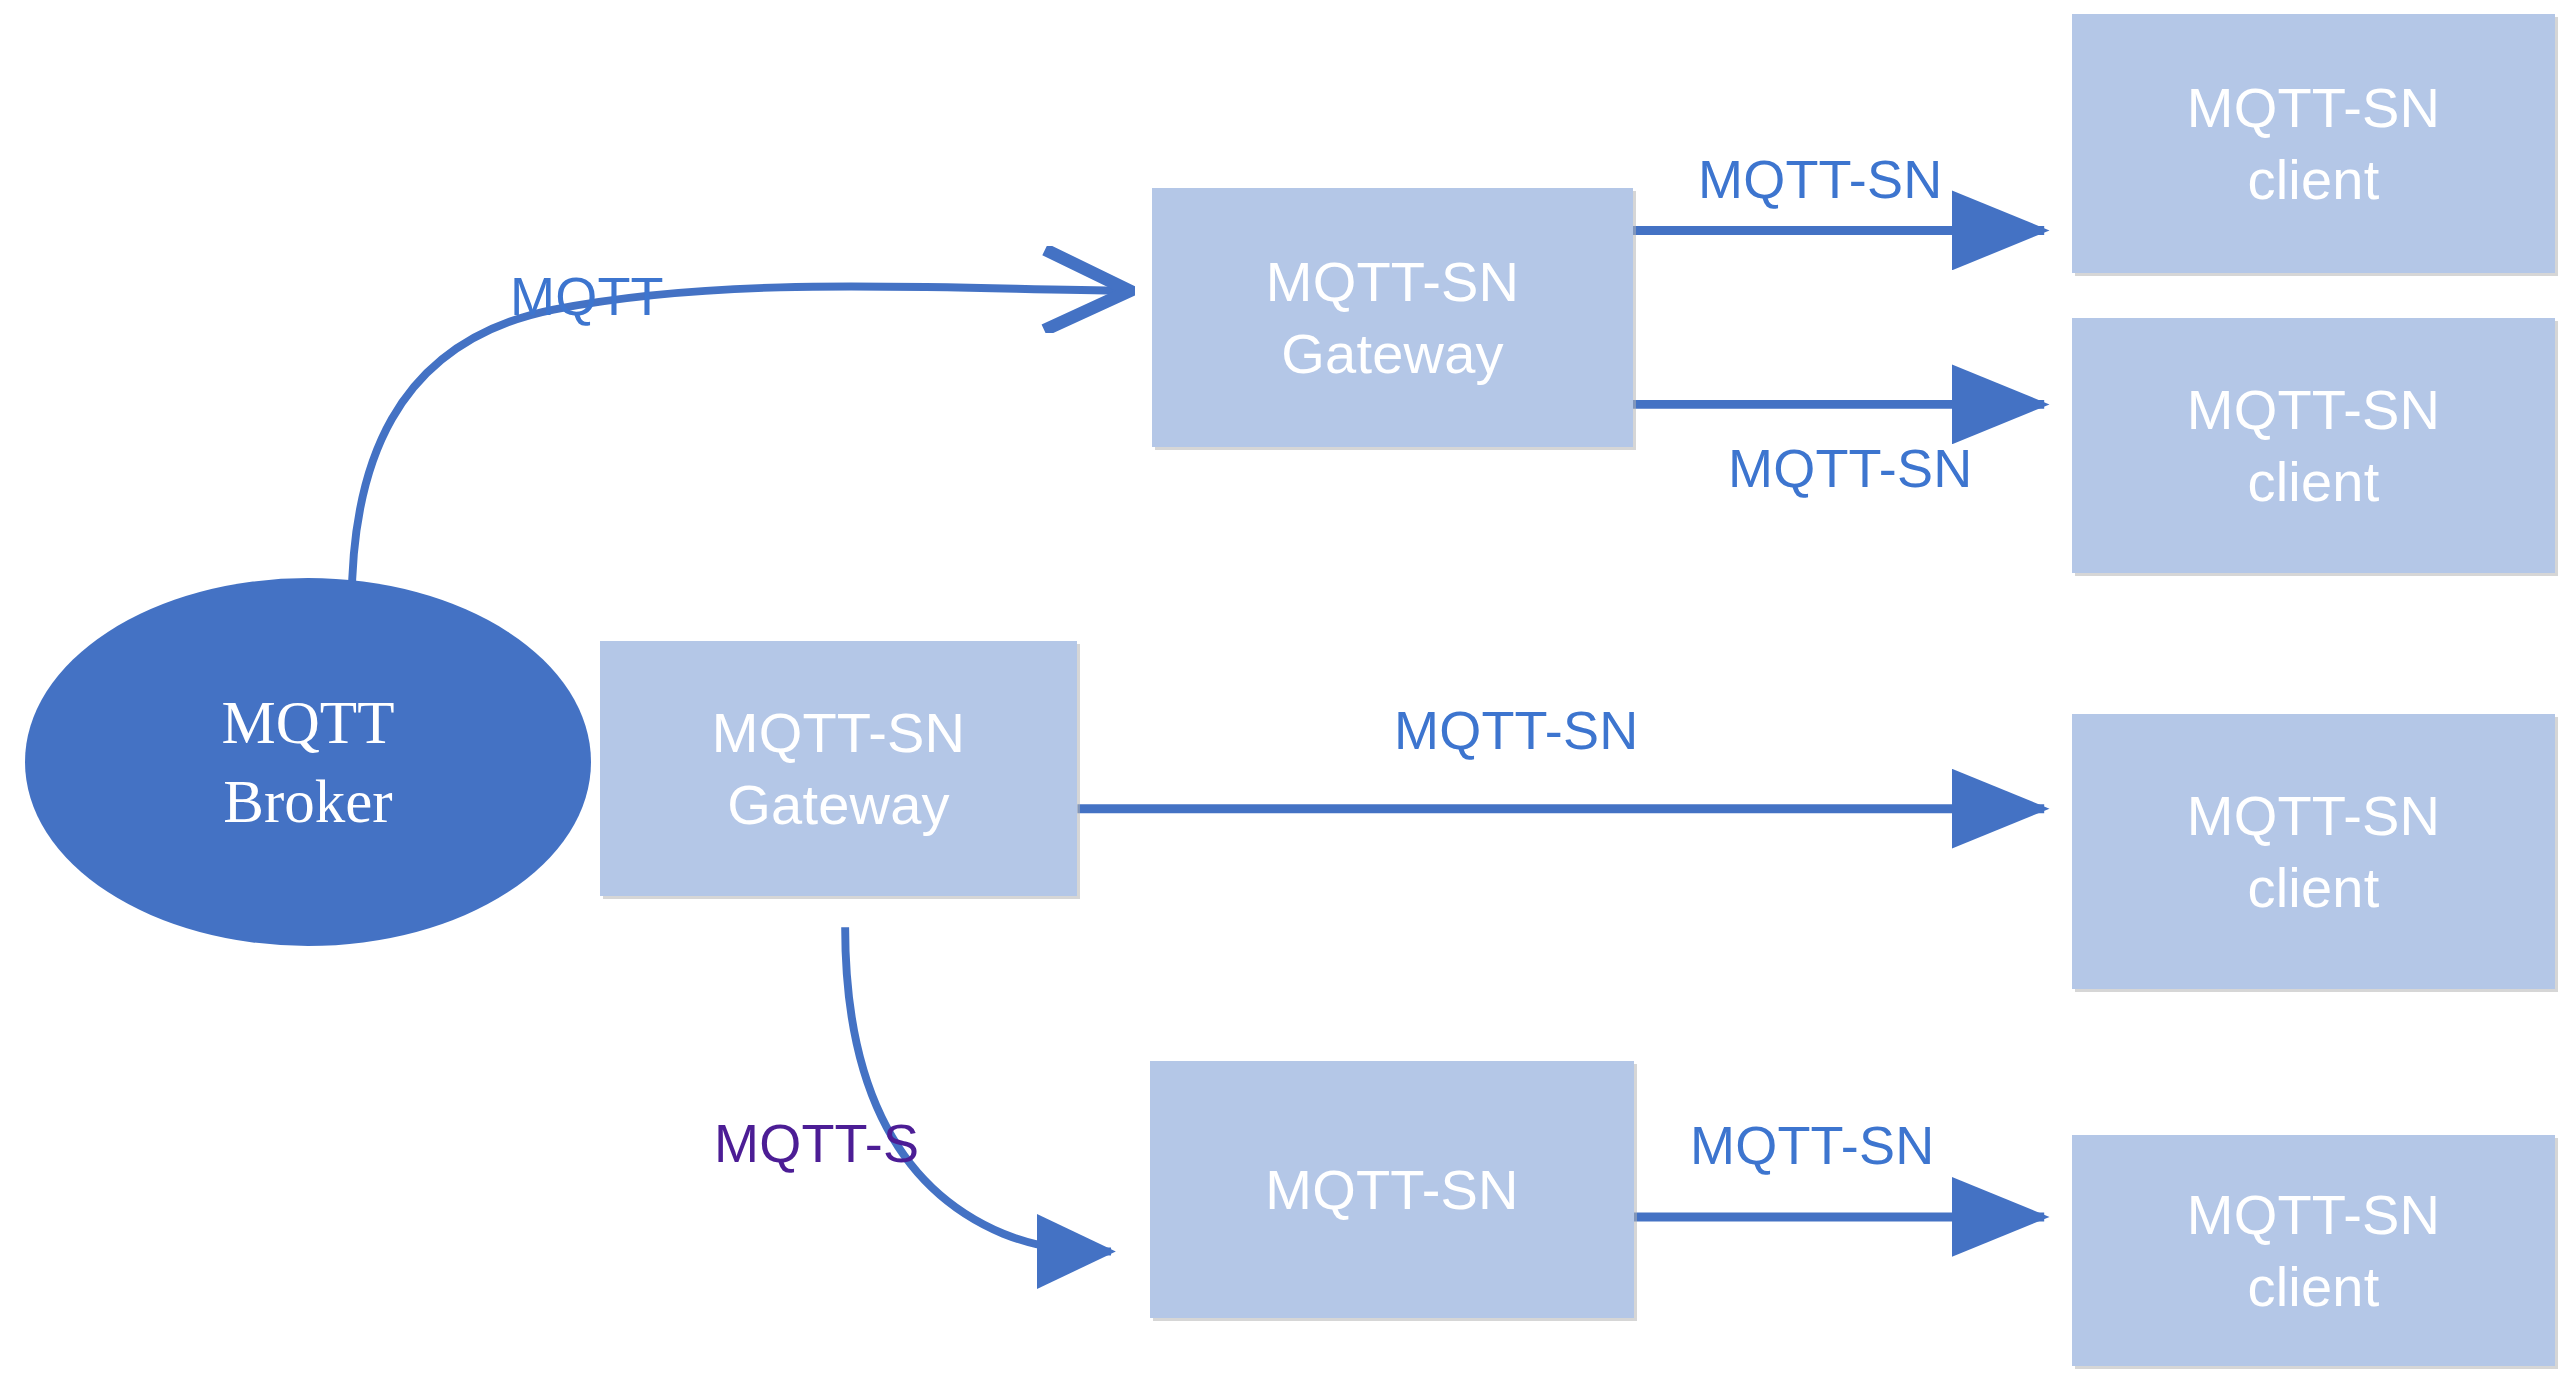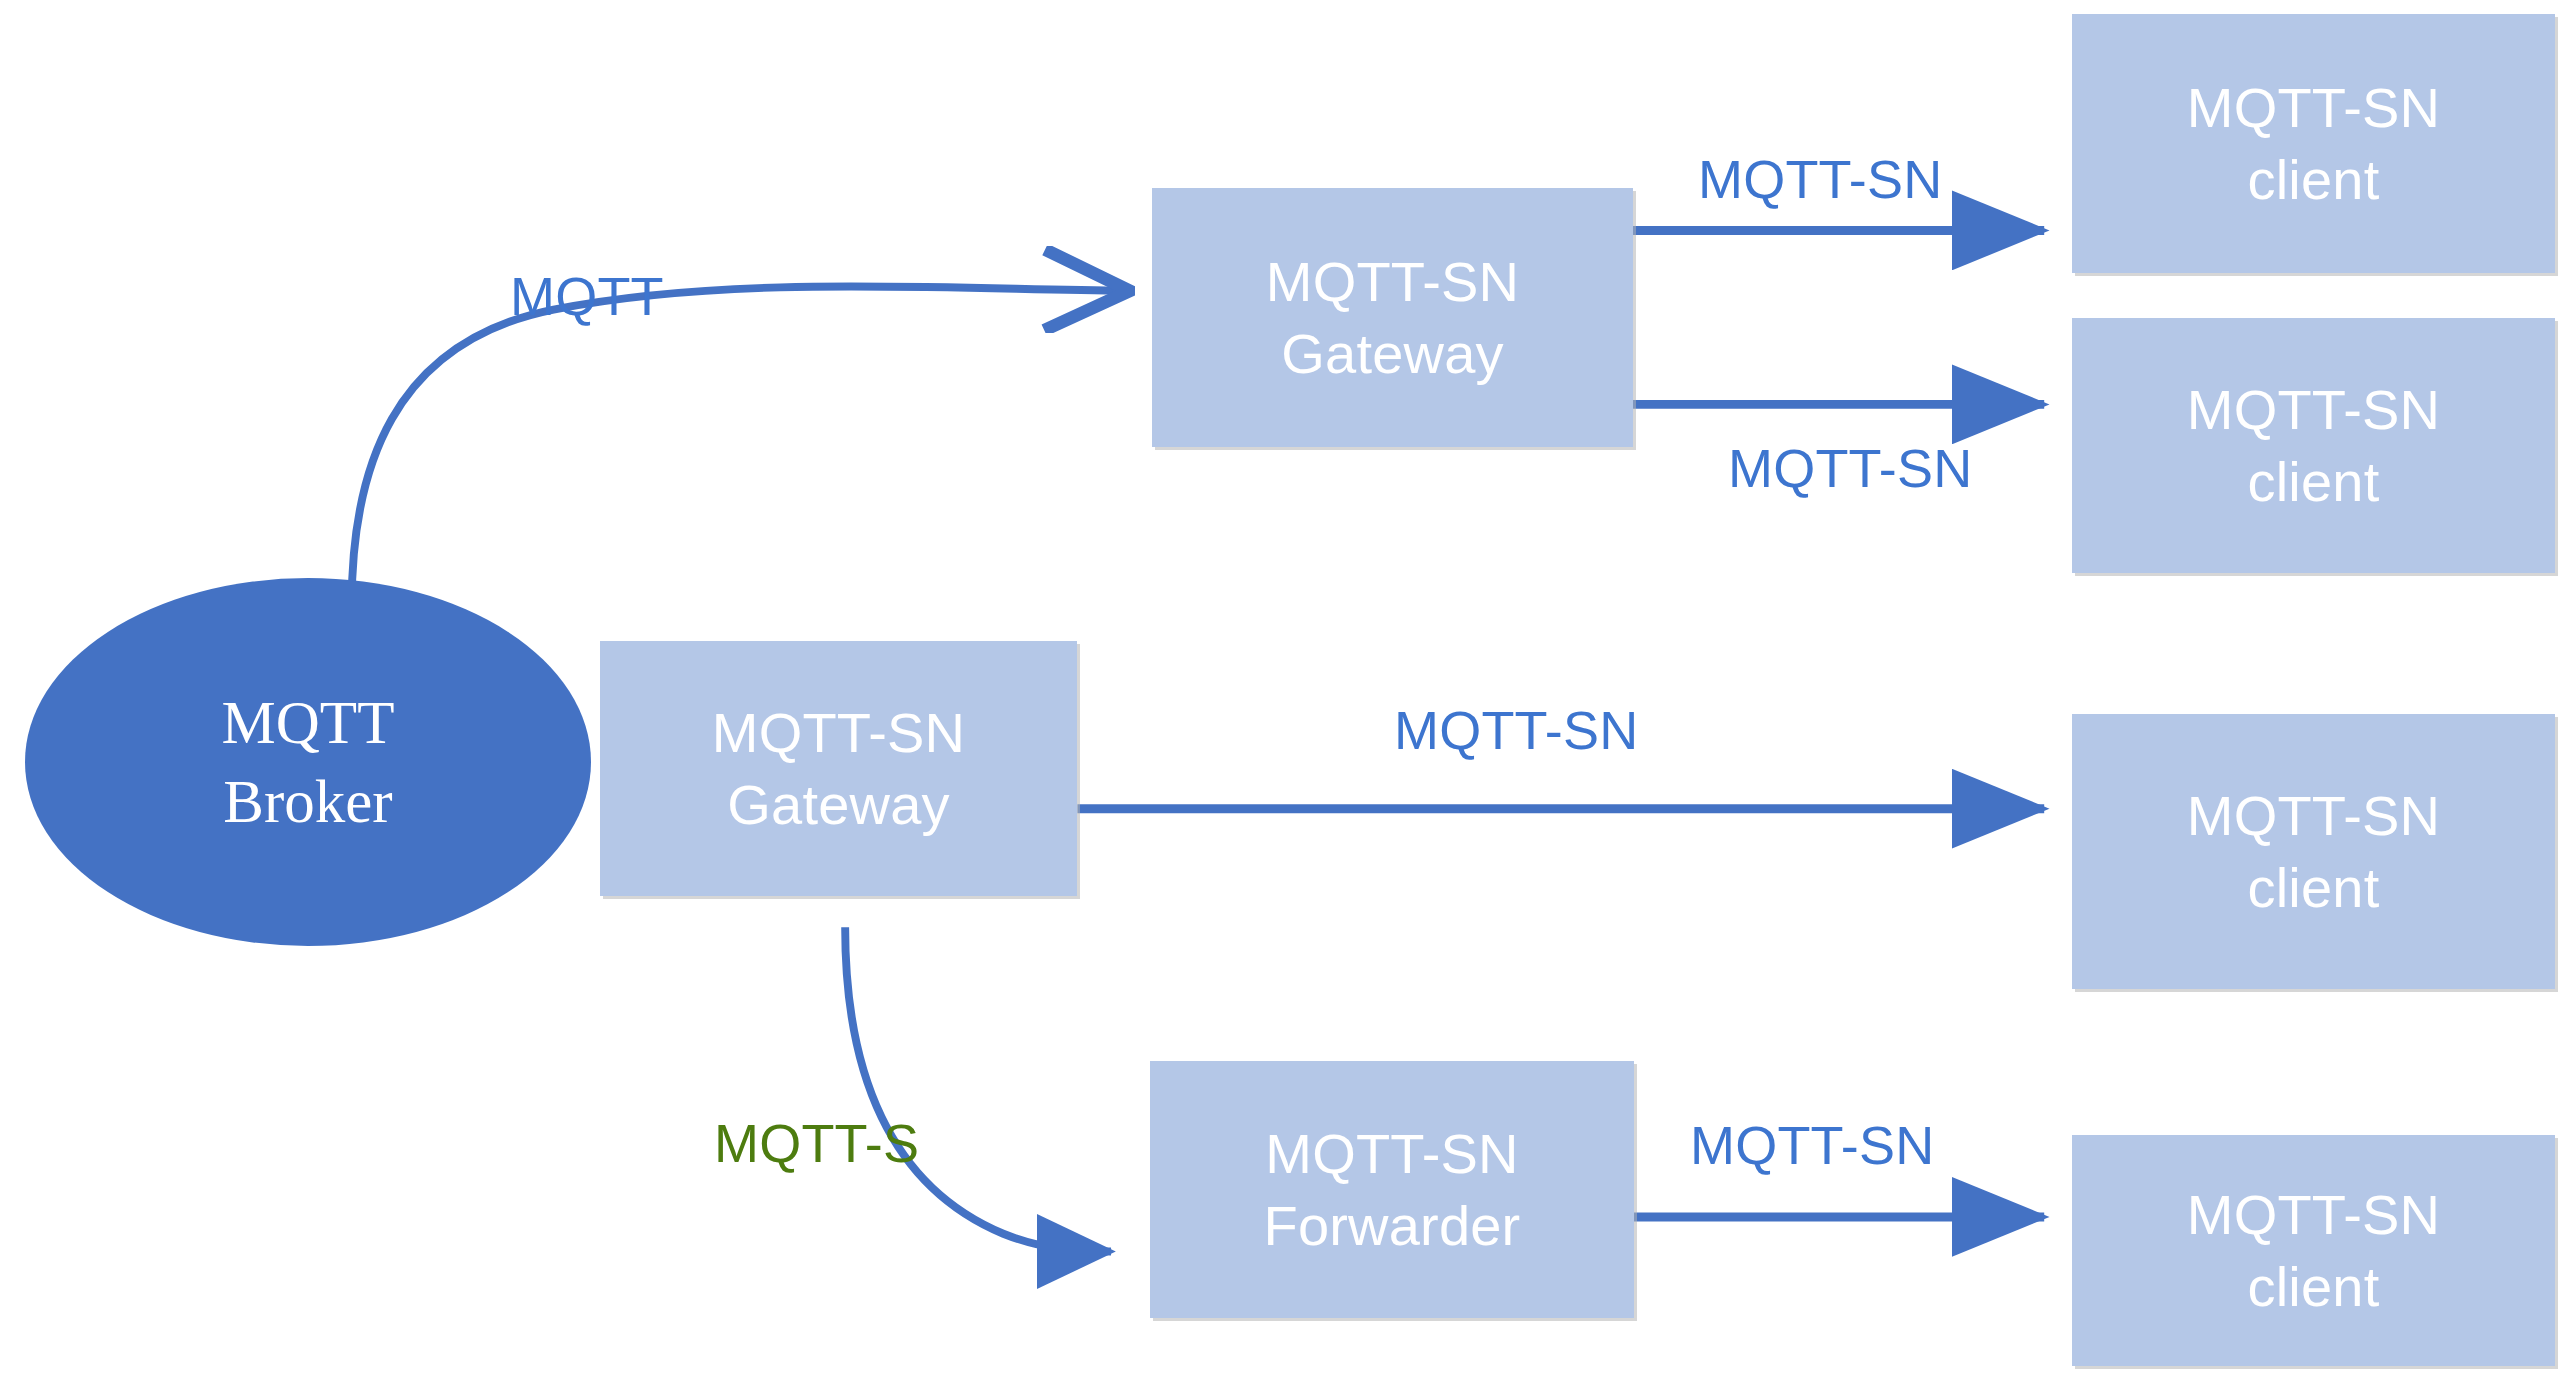--- a/index.html
+++ b/index.html
@@ -125,21 +125,20 @@
     <span class="line">Gateway</span>
   </div>
 
   <div class="node-box" style="left:600px; top:641px; width:477px; height:255px; background:#B4C7E7; z-index:4;">
     <span class="line">MQTT-SN</span>
     <span class="line">Gateway</span>
   </div>
 
   <div class="node-box" style="left:1150px; top:1061px; width:484px; height:257px; background:#B4C7E7; z-index:4;">
     <span class="line">MQTT-SN</span>
-    <span class="line">Forwarder</span>
   </div>
 
   <div class="node-box" style="left:2072px; top:14px; width:483px; height:259px; background:#B4C7E7; z-index:4;">
     <span class="line">MQTT-SN</span>
     <span class="line">client</span>
   </div>
 
   <div class="node-box" style="left:2072px; top:318px; width:483px; height:255px; background:#B4C7E7; z-index:4;">
     <span class="line">MQTT-SN</span>
     <span class="line">client</span>
@@ -156,18 +155,18 @@
   </div>
 
   <div class="edge-label" style="left:510px; top:265px; color:#3D75CF; z-index:6;">MQTT</div>
 
   <div class="edge-label" style="left:1698px; top:148px; color:#3D75CF; z-index:6;">MQTT-SN</div>
 
   <div class="edge-label" style="left:1728px; top:437px; color:#3D75CF; z-index:6;">MQTT-SN</div>
 
   <div class="edge-label" style="left:1394px; top:699px; color:#3D75CF; z-index:6;">MQTT-SN</div>
 
-  <div class="edge-label" style="left:714px; top:1112px; color:#4d7c0f; z-index:6;">MQTT-S</div>
+  <div class="edge-label" style="left:714px; top:1112px; color:#4c1d95; z-index:6;">MQTT-S</div>
 
   <div class="edge-label" style="left:1690px; top:1114px; color:#3D75CF; z-index:6;">MQTT-SN</div>
 
 </div>
 
 
 </body></html>

